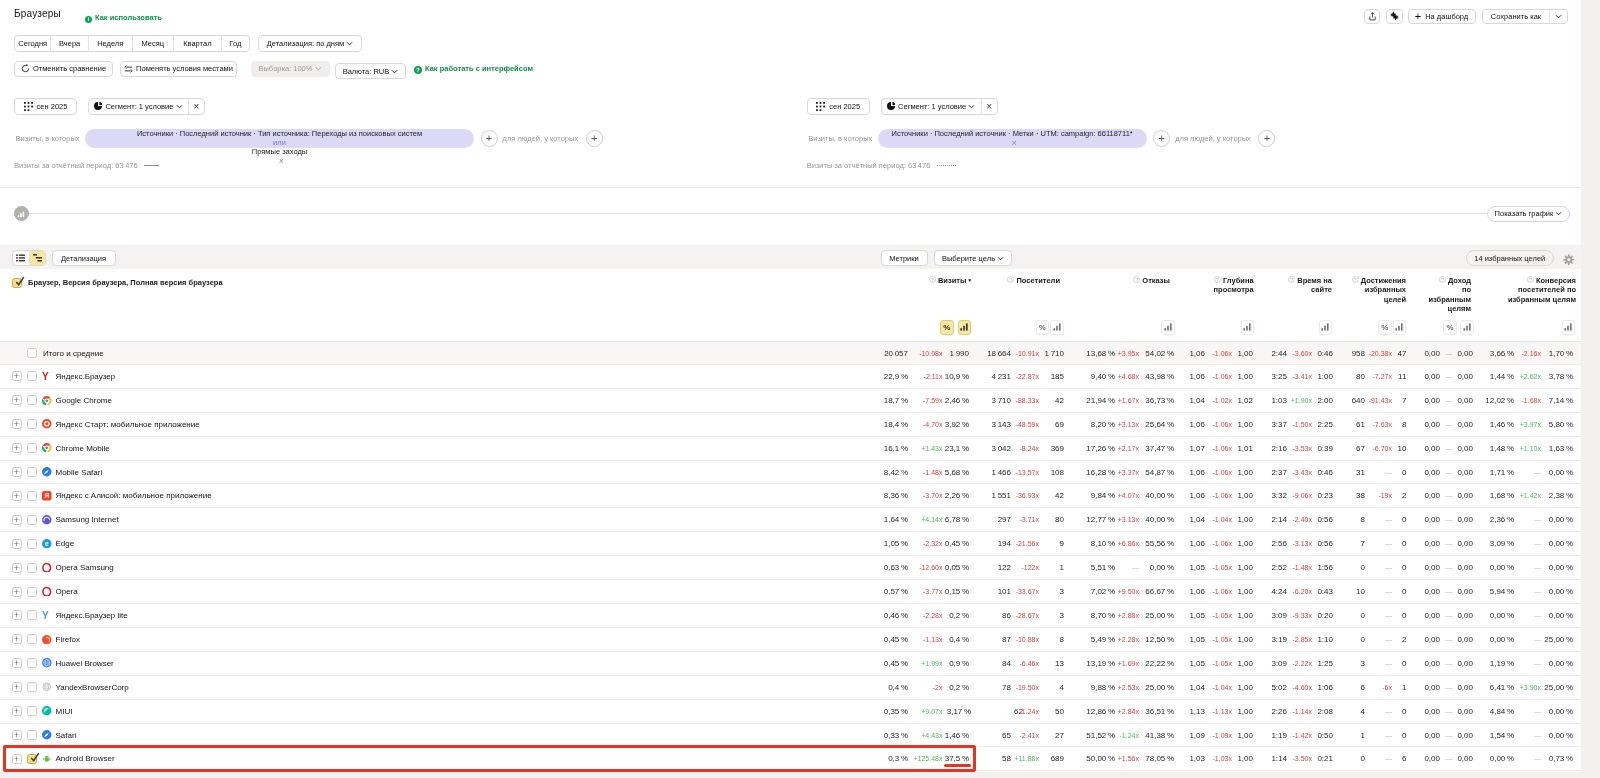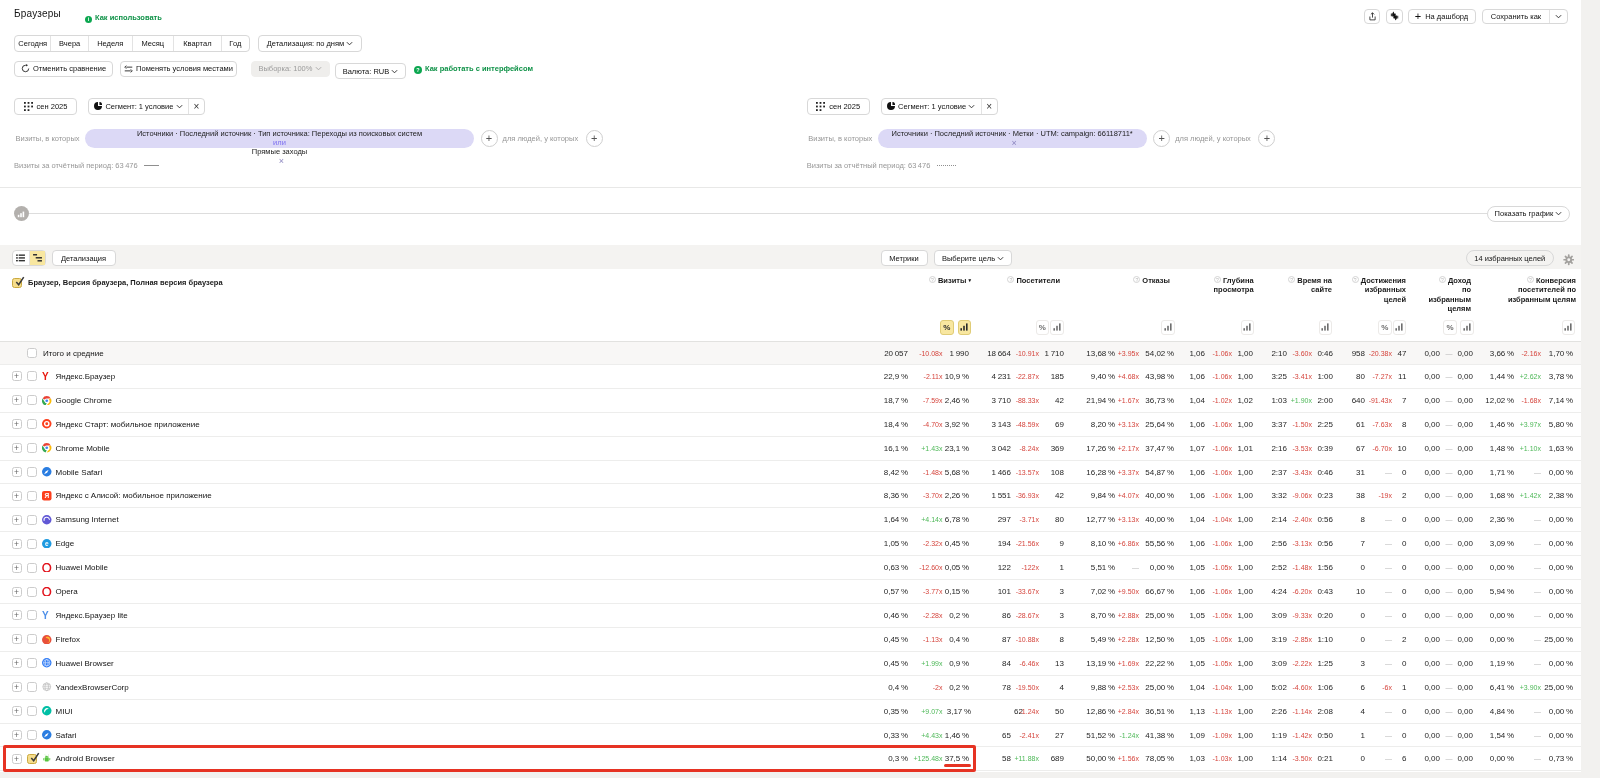--- a/index.html
+++ b/index.html
@@ -326,21 +326,21 @@
       <span class="v" style="right:612px">1 990</span>
       <span class="v" style="right:570px">18 664</span>
       <span class="d r" style="right:542px">-10.91x</span>
       <span class="v" style="right:517px">1 710</span>
       <span class="v" style="right:466px">13,68 %</span>
       <span class="d r" style="right:442px">+3.95x</span>
       <span class="v" style="right:407px">54,02 %</span>
       <span class="v" style="right:376px">1,06</span>
       <span class="d r" style="right:349px">-1.06x</span>
       <span class="v" style="right:328px">1,00</span>
-      <span class="v" style="right:294px">2:10</span>
+      <span class="v" style="right:294px">2:44</span>
       <span class="d r" style="right:269px">-3.60x</span>
       <span class="v" style="right:248px">0:46</span>
       <span class="v" style="right:216px">958</span>
       <span class="d r" style="right:189px">-20.38x</span>
       <span class="v" style="right:174.6px">47</span>
       <span class="v" style="right:141px">0,00</span>
       <span class="d x" style="right:128.5px">—</span>
       <span class="v" style="right:108px">0,00</span>
       <span class="v" style="right:67px">3,66 %</span>
       <span class="d r" style="right:40px">-2.16x</span>
@@ -632,21 +632,21 @@
       <span class="v" style="right:8px">0,00 %</span>
     </div>
 <div class="row">
       <span class="plus">+</span>
       <span class="cb"></span>
       <span class="fw">
         <svg class="fv" viewBox="0 0 16 16">
           <ellipse cx="8" cy="8" rx="6.4" ry="7.1" fill="none" stroke="#e2131c" stroke-width="2.6"></ellipse>
         </svg>
       </span>
-      <span class="nm">Huawei Mobile</span>
+      <span class="nm">Opera Samsung</span>
       <span class="v" style="right:673px">0,63 %</span>
       <span class="d r" style="right:638.5px">-12.60x</span>
       <span class="v" style="right:612px">0,05 %</span>
       <span class="v" style="right:570px">122</span>
       <span class="d r" style="right:542px">-122x</span>
       <span class="v" style="right:517px">1</span>
       <span class="v" style="right:466px">5,51 %</span>
       <span class="d x" style="right:442px">—</span>
       <span class="v" style="right:407px">0,00 %</span>
       <span class="v" style="right:376px">1,05</span>

